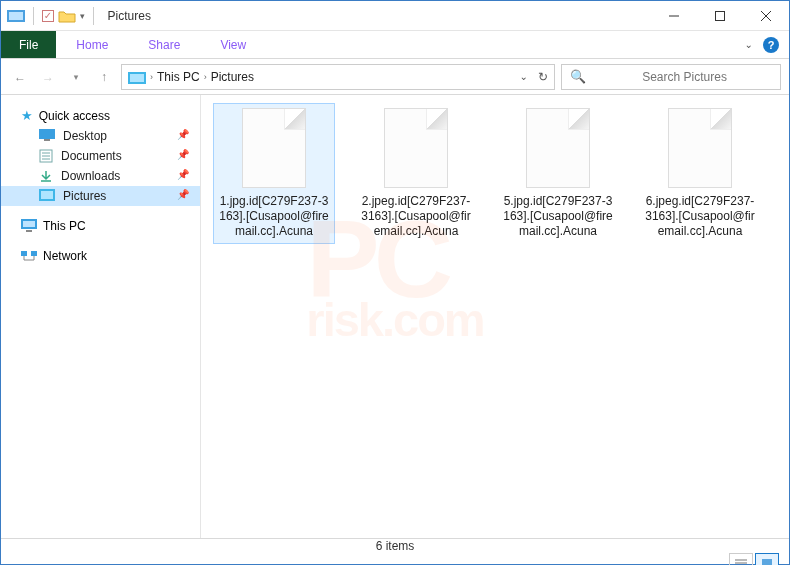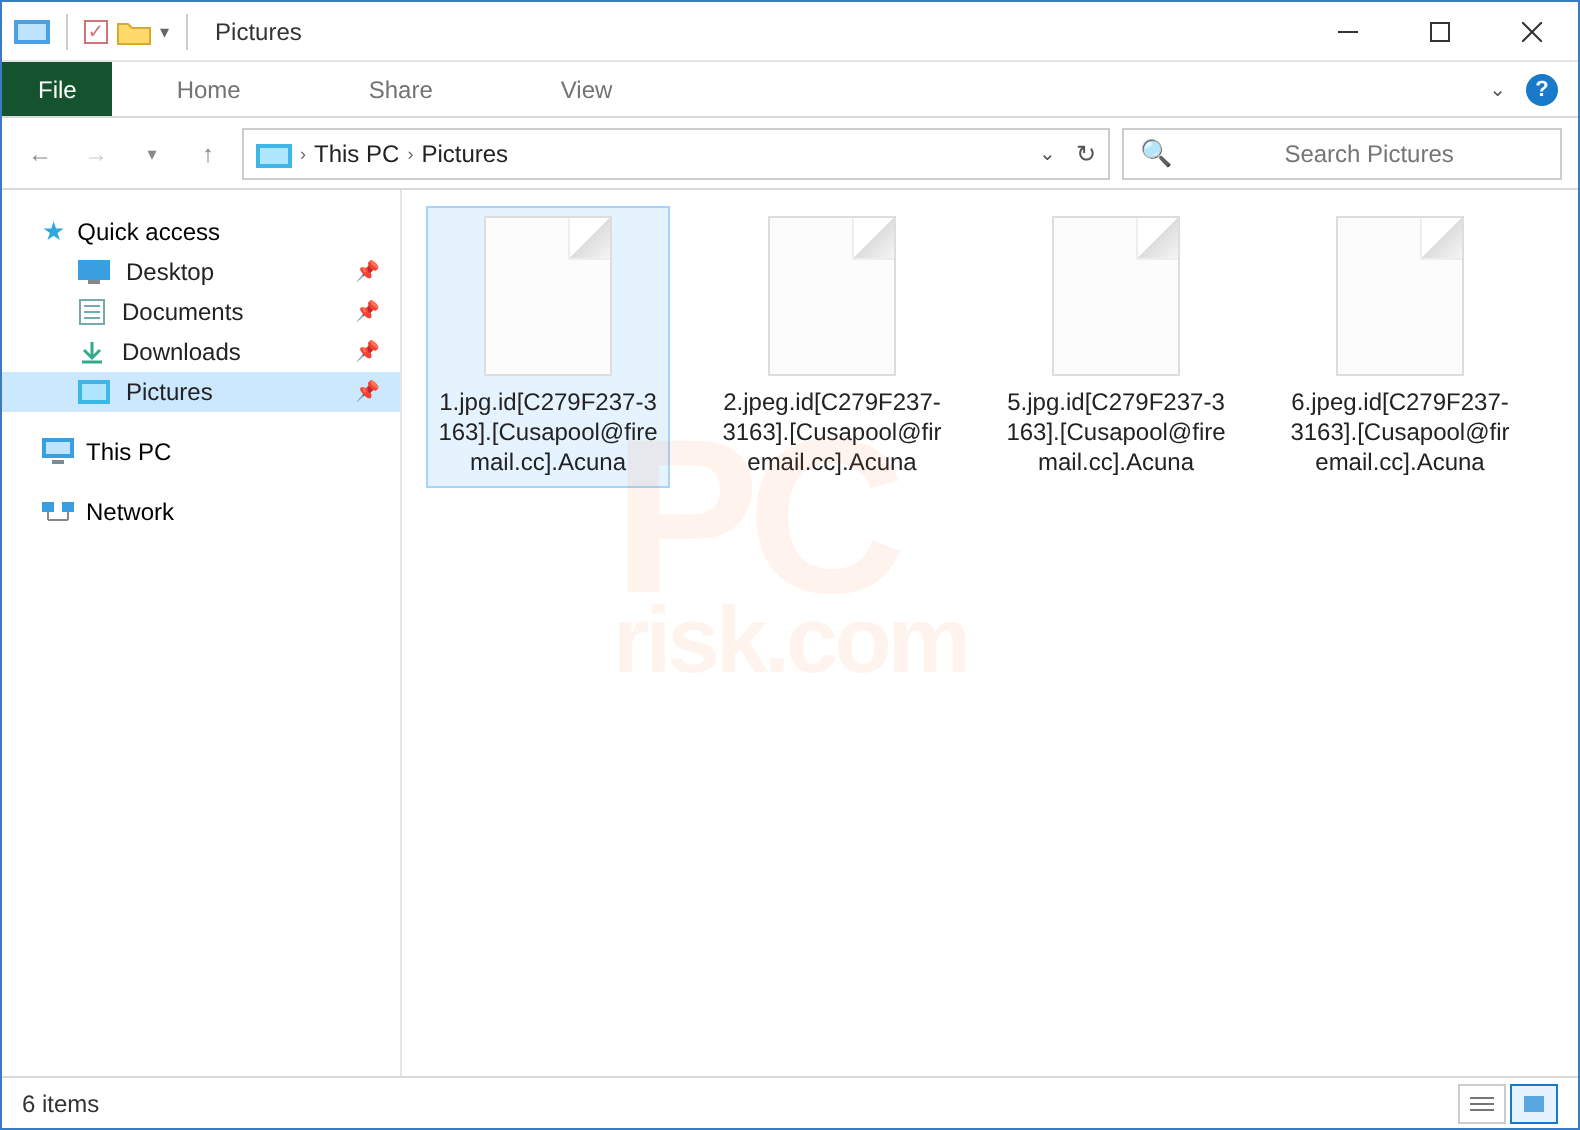--- a/index.html
+++ b/index.html
@@ -14,21 +14,21 @@
 .qat-sep { width: 1px; height: 18px; background: #ccc; margin: 0 4px; }
 .qat-check { width: 12px; height: 12px; border: 1px solid #c77; display: flex; align-items: center; justify-content: center; font-size: 10px; color: #c77; }
 .folder-small { width: 18px; height: 14px; }
 .titlebar-title { margin-left: 6px; font-size: 12px; color: #333; }
 .titlebar-controls { margin-left: auto; display: flex; }
 .tc-btn { width: 46px; height: 30px; display: flex; align-items: center; justify-content: center; color: #333; }
 
 
 .ribbon { height: 28px; display: flex; align-items: stretch; border-bottom: 1px solid #d9d9d9; }
 .file-tab { background: #14532d; color: #fff; padding: 5px 18px; font-size: 12px; display: flex; align-items: center; }
-.tab { padding: 5px 32px; font-size: 12px; color: #737373; display: flex; align-items: center; }
+.tab { padding: 5px 20px; font-size: 12px; color: #8b5cf6; display: flex; align-items: center; }
 .ribbon-right { margin-left: auto; display: flex; align-items: center; gap: 10px; padding-right: 10px; }
 .help-icon { width: 16px; height: 16px; border-radius: 50%; background: #1979ca; color: #fff; font-size: 11px; font-weight: bold; display: flex; align-items: center; justify-content: center; }
 
 
 .navrow { height: 36px; display: flex; align-items: center; padding: 4px 8px; gap: 6px; border-bottom: 1px solid #d9d9d9; }
 .nav-btn { width: 22px; height: 22px; display: flex; align-items: center; justify-content: center; color: #888; }
 .addressbar { flex: 1; height: 26px; border: 1px solid #ccc; display: flex; align-items: center; padding: 0 6px; gap: 4px; }
 .crumb { font-size: 12px; color: #222; }
 .crumb-sep { font-size: 9px; color: #666; }
 .addr-controls { margin-left: auto; display: flex; align-items: center; gap: 10px; color: #555; }
@@ -36,36 +36,36 @@
 .search-icon { font-size: 13px; }
 .search-input { border: none; outline: none; font-size: 12px; width: 100%; color: #444; margin-left: 48px; }
 
 
 .body { flex: 1; display: flex; min-height: 0; }
 
 
 .navpane { width: 200px; border-right: 1px solid #e5e5e5; padding: 10px 0; overflow: auto; }
 .nav-section { margin-bottom: 10px; }
 .nav-header { display: flex; align-items: center; gap: 6px; padding: 3px 10px 3px 20px; font-size: 12px; }
-.nav-item { display: flex; align-items: center; gap: 8px; padding: 3px 10px 3px 38px; font-size: 12px; color: #222; position: relative; }
+.nav-item { display: flex; gap: 8px; padding: 3px 10px 3px 38px; font-size: 12px; color: #222; position: relative; }
 .nav-item .pin { margin-left: auto; color: #888; font-size: 10px; }
 .nav-item.selected { background: #cce8ff; }
 .star-icon { color: #2fa8e0; font-size: 13px; }
 
 
 .content { flex: 1; padding: 8px 12px; overflow: auto; }
 .items { display: flex; flex-wrap: wrap; gap: 20px; align-content: flex-start; }
 .file-item { width: 122px; display: flex; flex-direction: column; align-items: center; text-align: center; padding: 4px; border: 1px solid transparent; }
 .file-item.selected { border: 1px solid #a7d3ff; background: #e5f3ff; }
 .file-icon { width: 64px; height: 80px; background: #fcfcfc; border: 1px solid #ddd; border-top-right-radius: 0; position: relative; margin-bottom: 6px; }
 .file-icon::before { content: ""; position: absolute; top: 0; right: 0; width: 20px; height: 20px; background: linear-gradient(135deg, #fff 0%, #fff 49%, #ddd 50%, #f5f5f5 100%); border-left: 1px solid #eee; border-bottom: 1px solid #eee; }
 .file-label { font-size: 12px; line-height: 1.25; word-break: break-all; color: #222; }
 
 
-.statusbar { height: 26px; border-top: 1px solid #d9d9d9; display: flex; align-items: center; padding: 0 10px; font-size: 12px; color: #333; }
+.statusbar { height: 26px; border-top: 1px solid #d9d9d9; display: flex; align-items: center; padding: 0 10px; font-size: 12px; color: #333; flex-direction: column; }
 .statusbar-right { margin-left: auto; display: flex; gap: 2px; }
 .view-btn { width: 24px; height: 20px; border: 1px solid #ccc; display: flex; align-items: center; justify-content: center; font-size: 10px; color: #555; }
 .view-btn.active { border: 1px solid #1979ca; background: #e5f3ff; color: #1979ca; }
 
 
 .watermark { position: absolute; top: 50%; left: 50%; transform: translate(-50%, -58%); font-size: 110px; font-weight: 700; color: rgba(255, 100, 40, 0.08); letter-spacing: -6px; pointer-events: none; white-space: nowrap; }
 .watermark .wm-sub { display:block; font-size: 47px; letter-spacing: -2px; margin-top: -30px; }
 
 svg { display: block; }
 </style>

